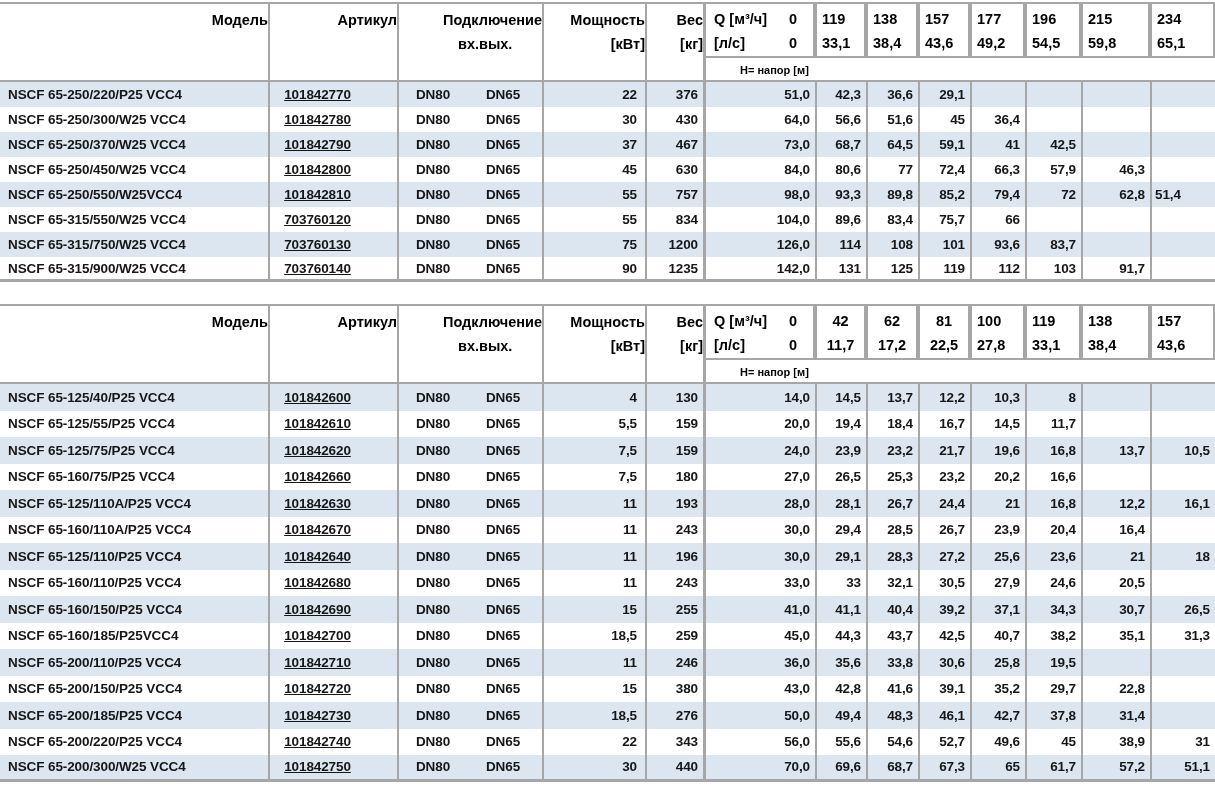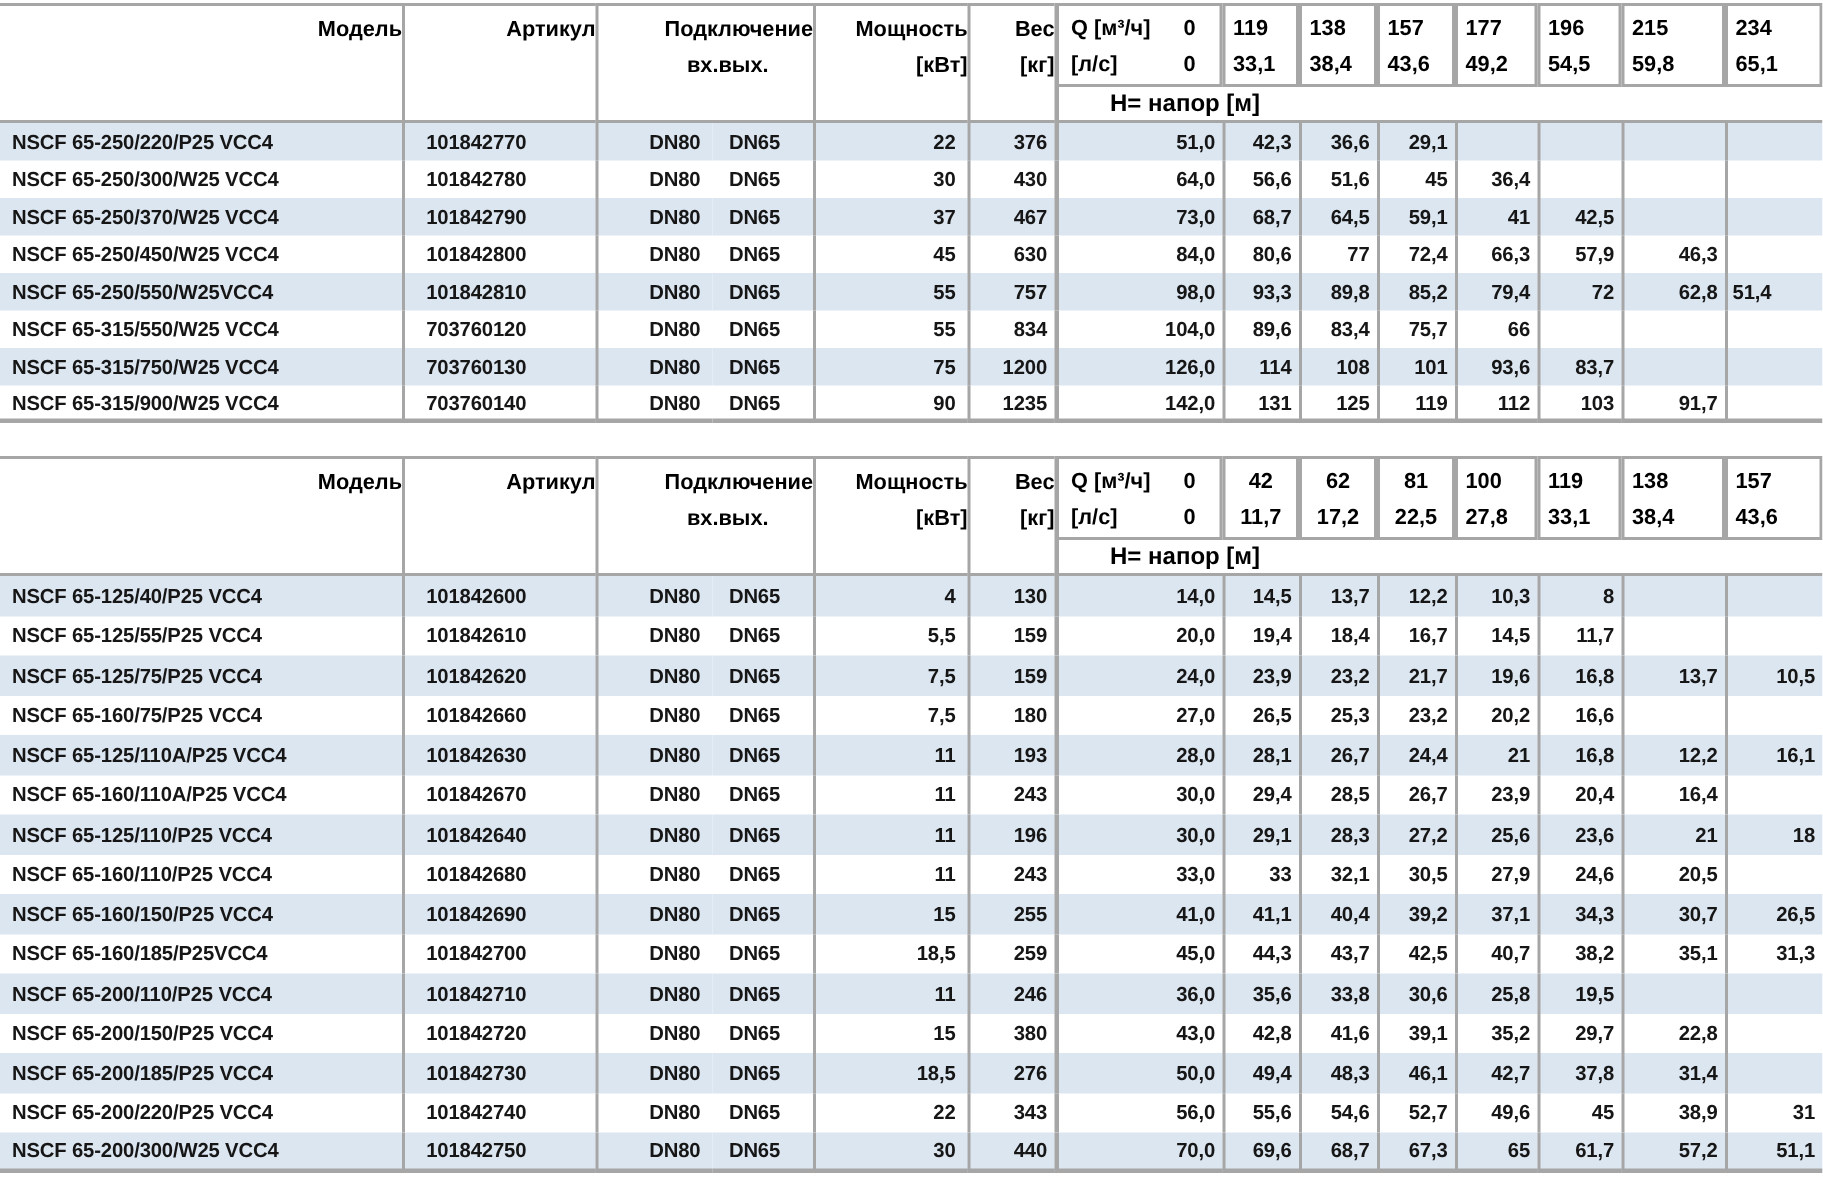--- a/index.html
+++ b/index.html
@@ -49,40 +49,40 @@
   th.qbox div{line-height:24px;padding-left:5px;}
   th.q0{border-left:3px solid var(--line);margin-top:41px;}
   th.q0 .qline{display:flex;justify-content:space-between;padding:0 16px 0 8px;}
   th.q0 .qline span{padding:0;}
   th.qbox.qc div{text-align:center;padding-left:0;}
 
   th.h-label{
     border-left:3px solid var(--line);
     border-bottom:2px solid var(--line);
     padding:2px 0 0 34px;
-    font-size:16px;
+    font-size:11px;
     vertical-align:middle;
   }
 
   
   tbody tr{height:25px;}
   table.t2 tbody tr{height:26.5px;border-radius:13px;}
   tbody tr:nth-child(odd){background:var(--stripe);}
   tbody td{
     font-size:13.5px;
     font-weight:700;
     vertical-align:middle;
     color:var(--txt);
     letter-spacing:-0.1px;
   }
   tbody tr:last-child td{border-bottom:3px solid var(--line);}
 
   td.td-model{text-align:left;padding-left:8px;}
-  td.td-article{text-align:center;padding-right:32px;border-left:2px solid var(--line);}
-  td.td-dnin{text-align:right;padding-right:8px;border-left:2px solid var(--line);}
+  td.td-article{text-align:center;padding-right:32px;border-left:2px solid var(--line);text-decoration:underline;}
+  td.td-dnin{text-align:center;padding-right:8px;border-left:2px solid var(--line);}
   td.td-dnout{text-align:center;padding-right:11px;}
   td.td-power{text-align:right;padding-right:8px;border-left:2px solid var(--line);}
   td.td-weight{text-align:right;padding-right:5px;border-left:2px solid var(--line);}
   td.td-h0{text-align:right;padding-right:5px;border-left:3px solid var(--line);}
   td.td-h{text-align:right;padding-right:5px;border-left:2px solid var(--line);}
   td.td-h.hleft{text-align:left;padding-left:3px;padding-right:0;}
 </style>
 </head>
 <body>
 

